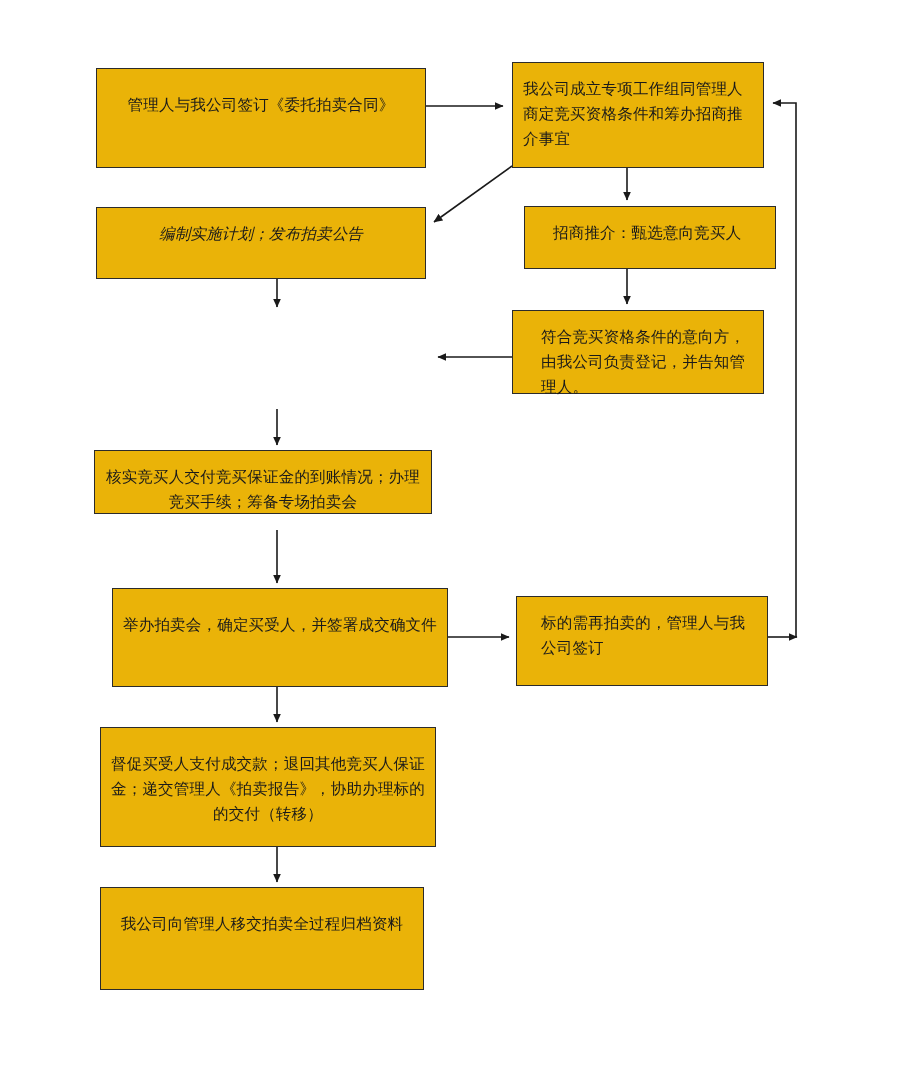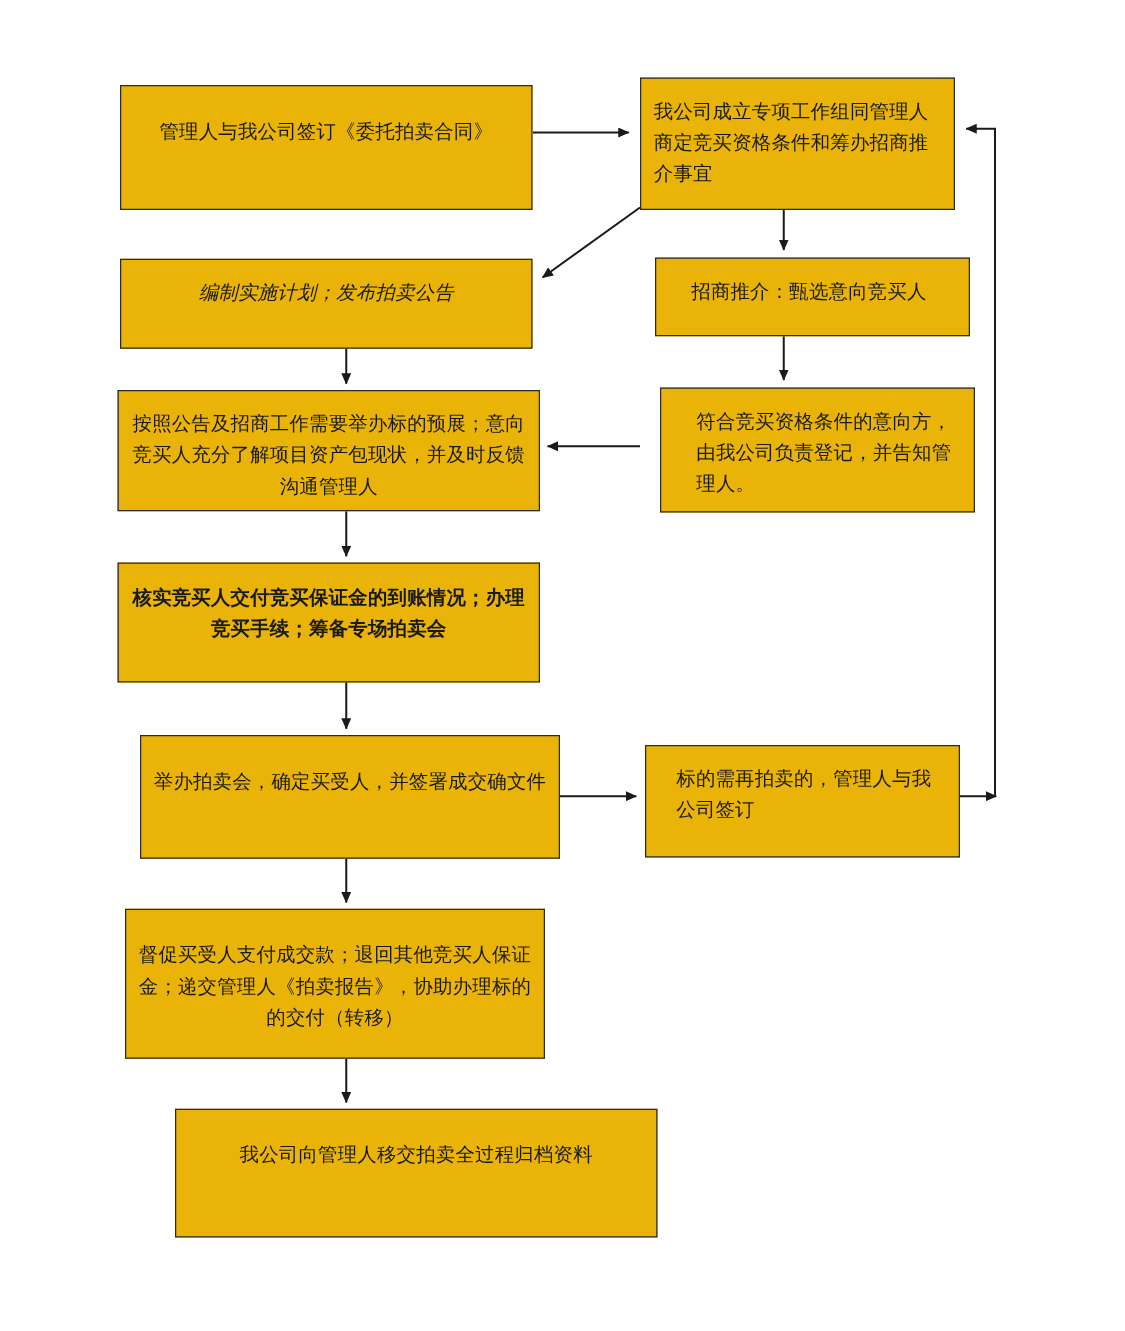--- a/index.html
+++ b/index.html
@@ -132,41 +132,38 @@
   </div>
 
   <div class="node align-top" style="left:96px; top:207px; width:330px; height:72px;font-style:italic;">
     <span class="node-text">编制实施计划；发布拍卖公告</span>
   </div>
 
   <div class="node align-top" style="left:524px; top:206px; width:252px; height:63px;">
     <span class="node-text" style="text-align:left; padding-left:18px;">招商推介：甄选意向竞买人</span>
   </div>
 
-  <div class="node align-top" style="left:94px; top:312px; width:338px; height:97px;">
-    <span class="node-text">按照公告及招商工作需要举办标的预展；意向竞买人充分了解项目资产包现状，并及时反馈沟通管理人</span>
-  </div>
 
-  <div class="node align-top" style="left:528px; top:310px; width:252px; height:100px;">
+  <div class="node align-top" style="left:512px; top:310px; width:252px; height:84px;">
     <span class="node-text" style="text-align:left; padding-left:18px;">符合竞买资格条件的意向方，由我公司负责登记，并告知管理人。</span>
   </div>
 
-  <div class="node align-top" style="left:94px; top:450px; width:338px; height:96px;font-weight:bold;">
+  <div class="node align-top" style="left:94px; top:450px; width:338px; height:64px;">
     <span class="node-text">核实竞买人交付竞买保证金的到账情况；办理竞买手续；筹备专场拍卖会</span>
   </div>
 
   <div class="node align-upper" style="left:100px; top:588px; width:336px; height:99px;margin-left:12px;">
     <span class="node-text">举办拍卖会，确定买受人，并签署成交确文件</span>
   </div>
 
   <div class="node align-top" style="left:516px; top:596px; width:252px; height:90px;">
     <span class="node-text" style="text-align:left; padding-left:14px;">标的需再拍卖的，管理人与我公司签订</span>
   </div>
 
   <div class="node align-upper" style="left:100px; top:727px; width:336px; height:120px;">
     <span class="node-text">督促买受人支付成交款；退回其他竞买人保证金；递交管理人《拍卖报告》，协助办理标的的交付（转移）</span>
   </div>
 
-  <div class="node align-upper" style="left:100px; top:887px; width:386px; height:103px;margin-left:40px;">
+  <div class="node align-upper" style="left:100px; top:887px; width:324px; height:103px;">
     <span class="node-text">我公司向管理人移交拍卖全过程归档资料</span>
   </div>
 
 </div>
 
 </body></html>

